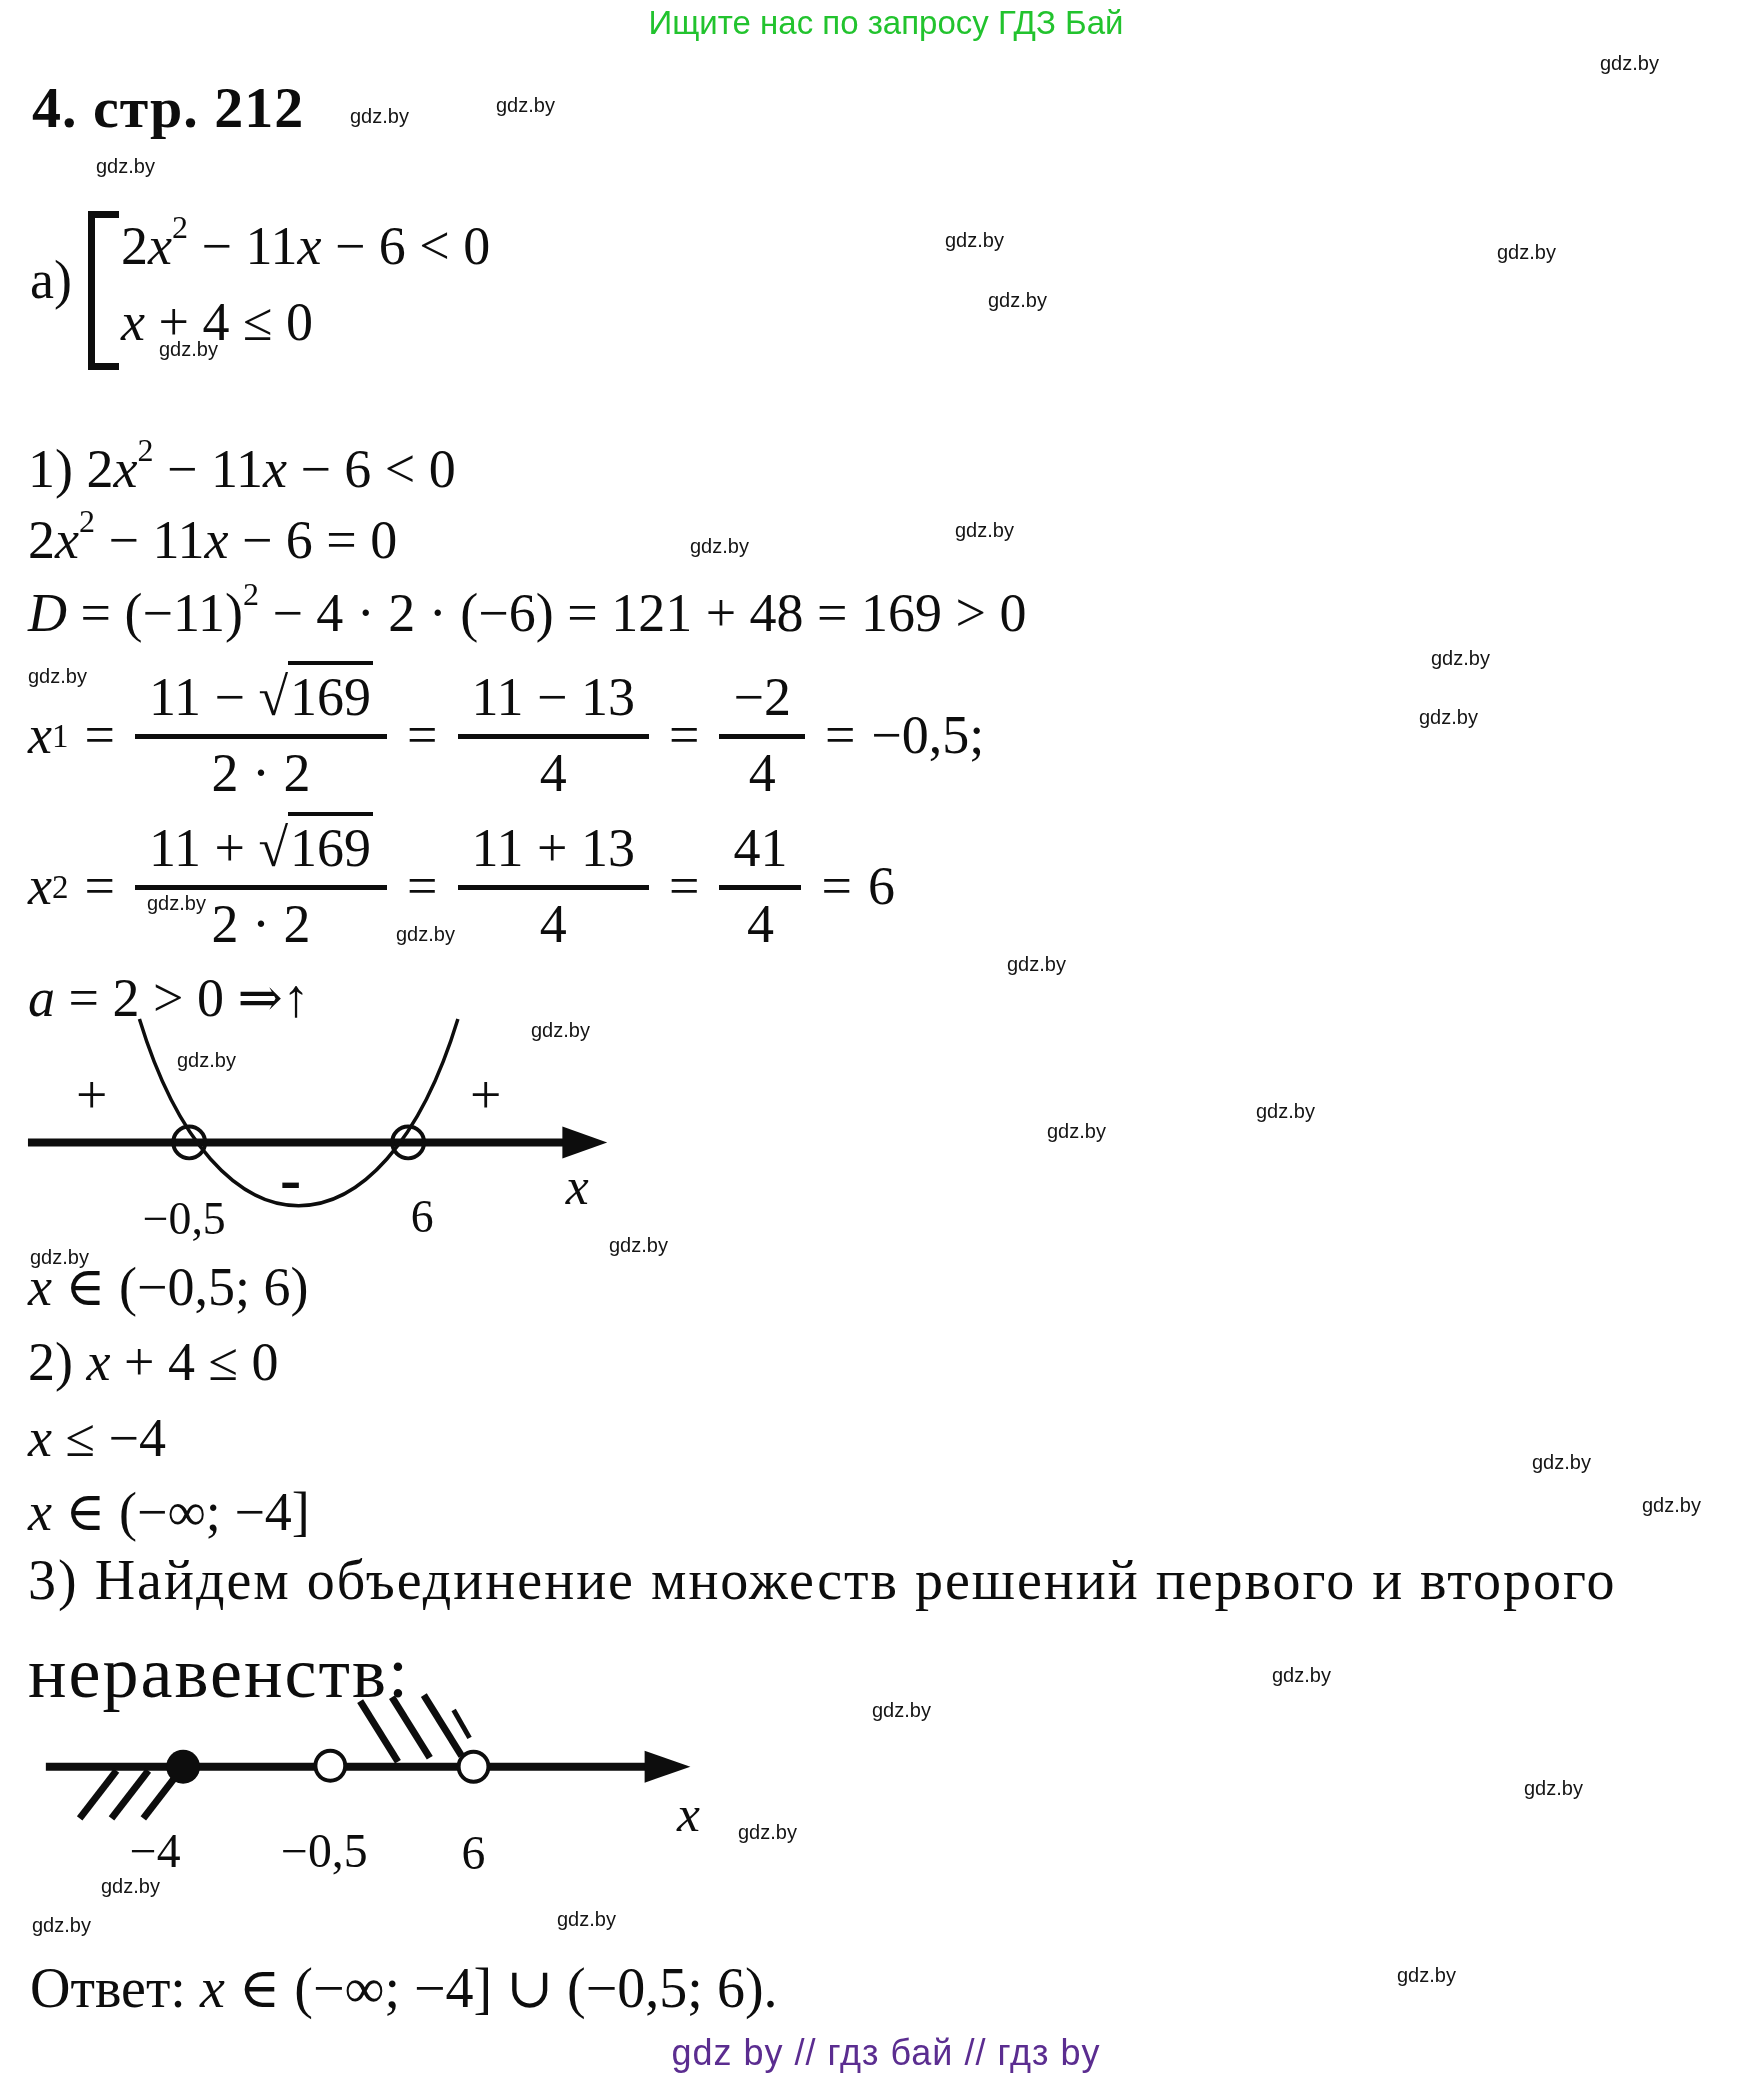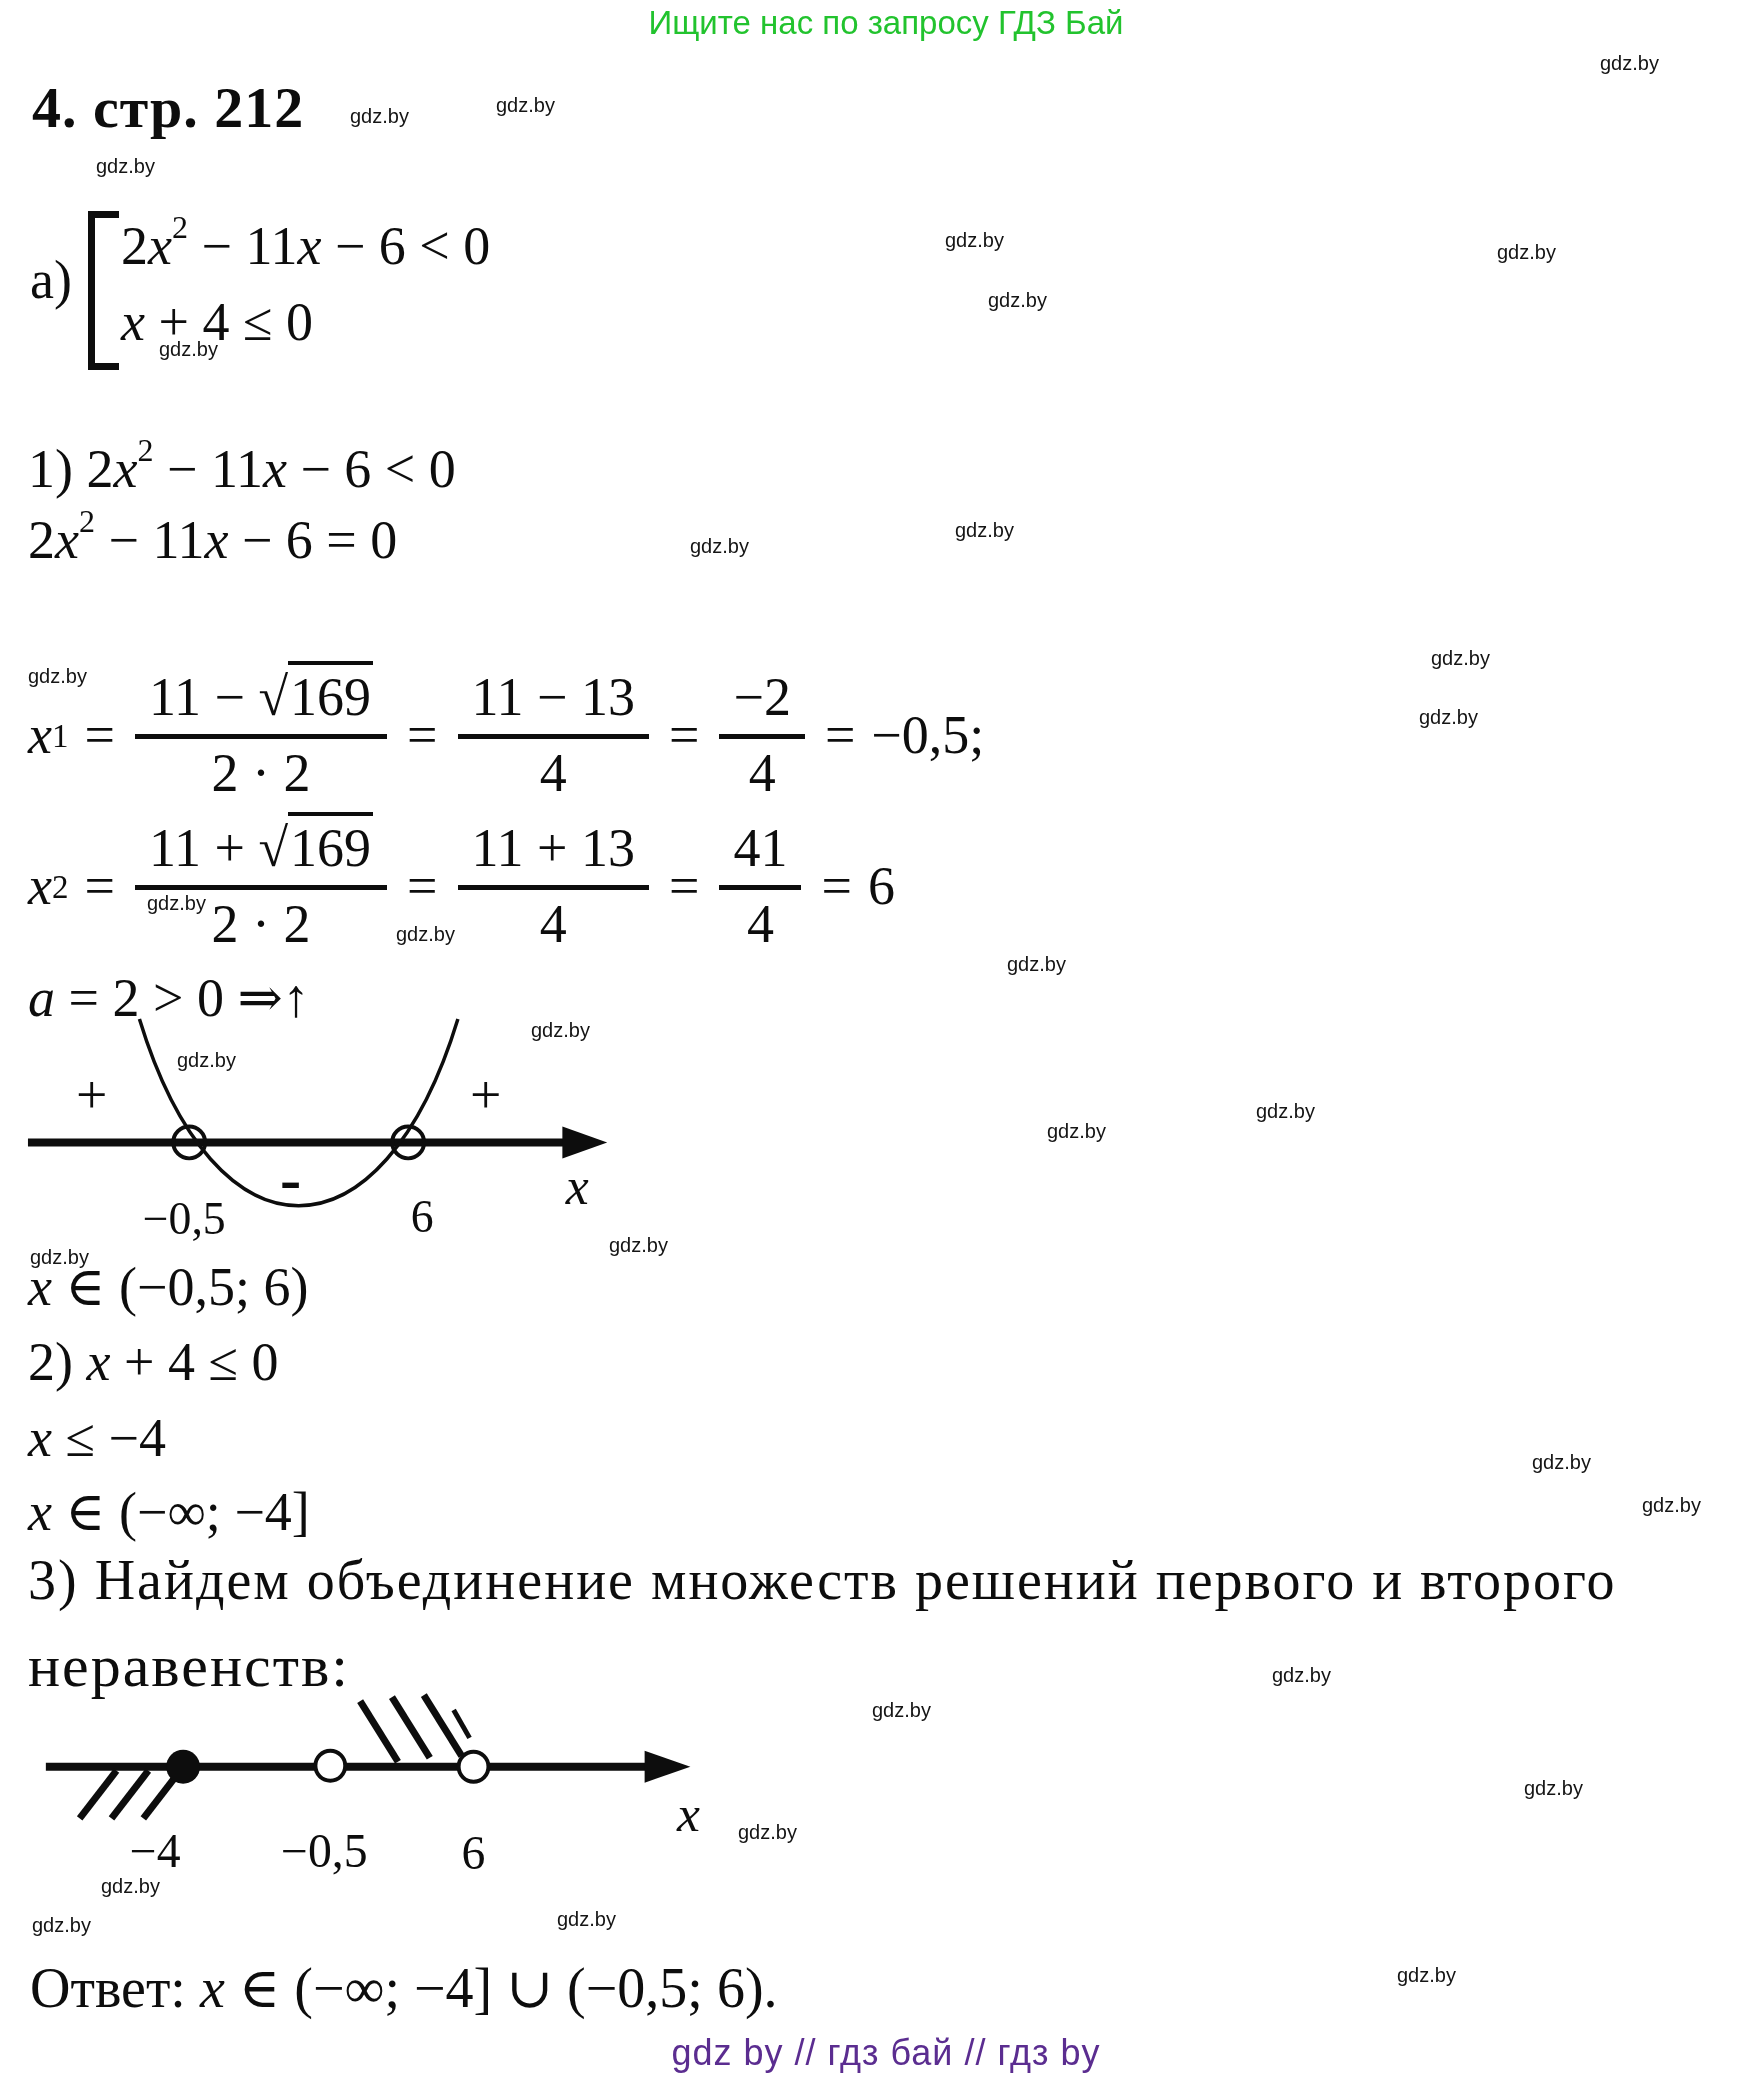--- a/index.html
+++ b/index.html
@@ -75,20 +75,21 @@
 
   <div class="ml" style="left:30px;top:249px">а)</div>
   <div class="sysbr"></div>
   <div class="ml" style="left:121px;top:215px"><span>2</span><span class="it">x</span><span class="sp">2</span><span> − 11</span><span class="it">x</span><span> − 6 &lt; 0</span></div>
   <div class="ml" style="left:121px;top:291px"><span class="it">x</span><span> + 4 ≤ 0</span></div>
 
   <div class="ml" style="left:28px;top:438px"><span>1) 2</span><span class="it">x</span><span class="sp">2</span><span> − 11</span><span class="it">x</span><span> − 6 &lt; 0</span></div>
 
   <div class="ml" style="left:28px;top:509px"><span>2</span><span class="it">x</span><span class="sp">2</span><span> − 11</span><span class="it">x</span><span> − 6 = 0</span></div>
 
+  <div class="ml" style="left:28px;top:582px"><span class="it">D</span><span> = (−11)</span><span class="sp">2</span><span> − 4 · 2 · (−6) = 121 + 48 = 169 &gt; 0</span></div>
 
   <div class="ml row" style="left:28px;top:661px;height:149px">
     <span class="it">x</span>
       <span class="sb">1</span>
     <span class="eqs">=</span>
     <span class="frac">
         <span class="nu"><span>11 − </span><span>√</span><span class="rv">169</span></span>
         <span class="de">2 · 2</span>
       </span>
     <span class="eqs">=</span>
@@ -145,21 +146,21 @@
 
   <div class="ml" style="left:28px;top:1256px"><span class="it">x</span><span> ∈ (−0,5; 6)</span></div>
 
   <div class="ml" style="left:28px;top:1331px"><span>2) </span><span class="it">x</span><span> + 4 ≤ 0</span></div>
 
   <div class="ml" style="left:28px;top:1407px"><span class="it">x</span><span> ≤ −4</span></div>
 
   <div class="ml" style="left:28px;top:1481px"><span class="it">x</span><span> ∈ (−∞; −4]</span></div>
 
   <div class="ml cyr" style="left:28px;top:1548px;font-size:56px">3) Найдем объединение множеств решений первого и второго</div>
-  <div class="ml cyr" style="left:28px;top:1632px;font-size:60px">неравенств:</div>
+  <div class="ml cyr" style="left:28px;top:1632px;font-size:72px">неравенств:</div>
 
   <svg class="diag" style="left:20px;top:1680px" width="736" height="259" viewBox="0 0 740 260">
     <line x1="26" y1="87" x2="638" y2="87" stroke="#0d0d0d" stroke-width="8"></line>
     <polygon points="628,71 674,87 628,103" fill="#0d0d0d"></polygon>
     <g stroke="#0d0d0d" stroke-width="7">
       <line x1="97" y1="91" x2="60" y2="139"></line>
       <line x1="129" y1="91" x2="92" y2="139"></line>
       <line x1="161" y1="91" x2="124" y2="139"></line>
     </g>
     <g stroke="#0d0d0d" stroke-width="7">

